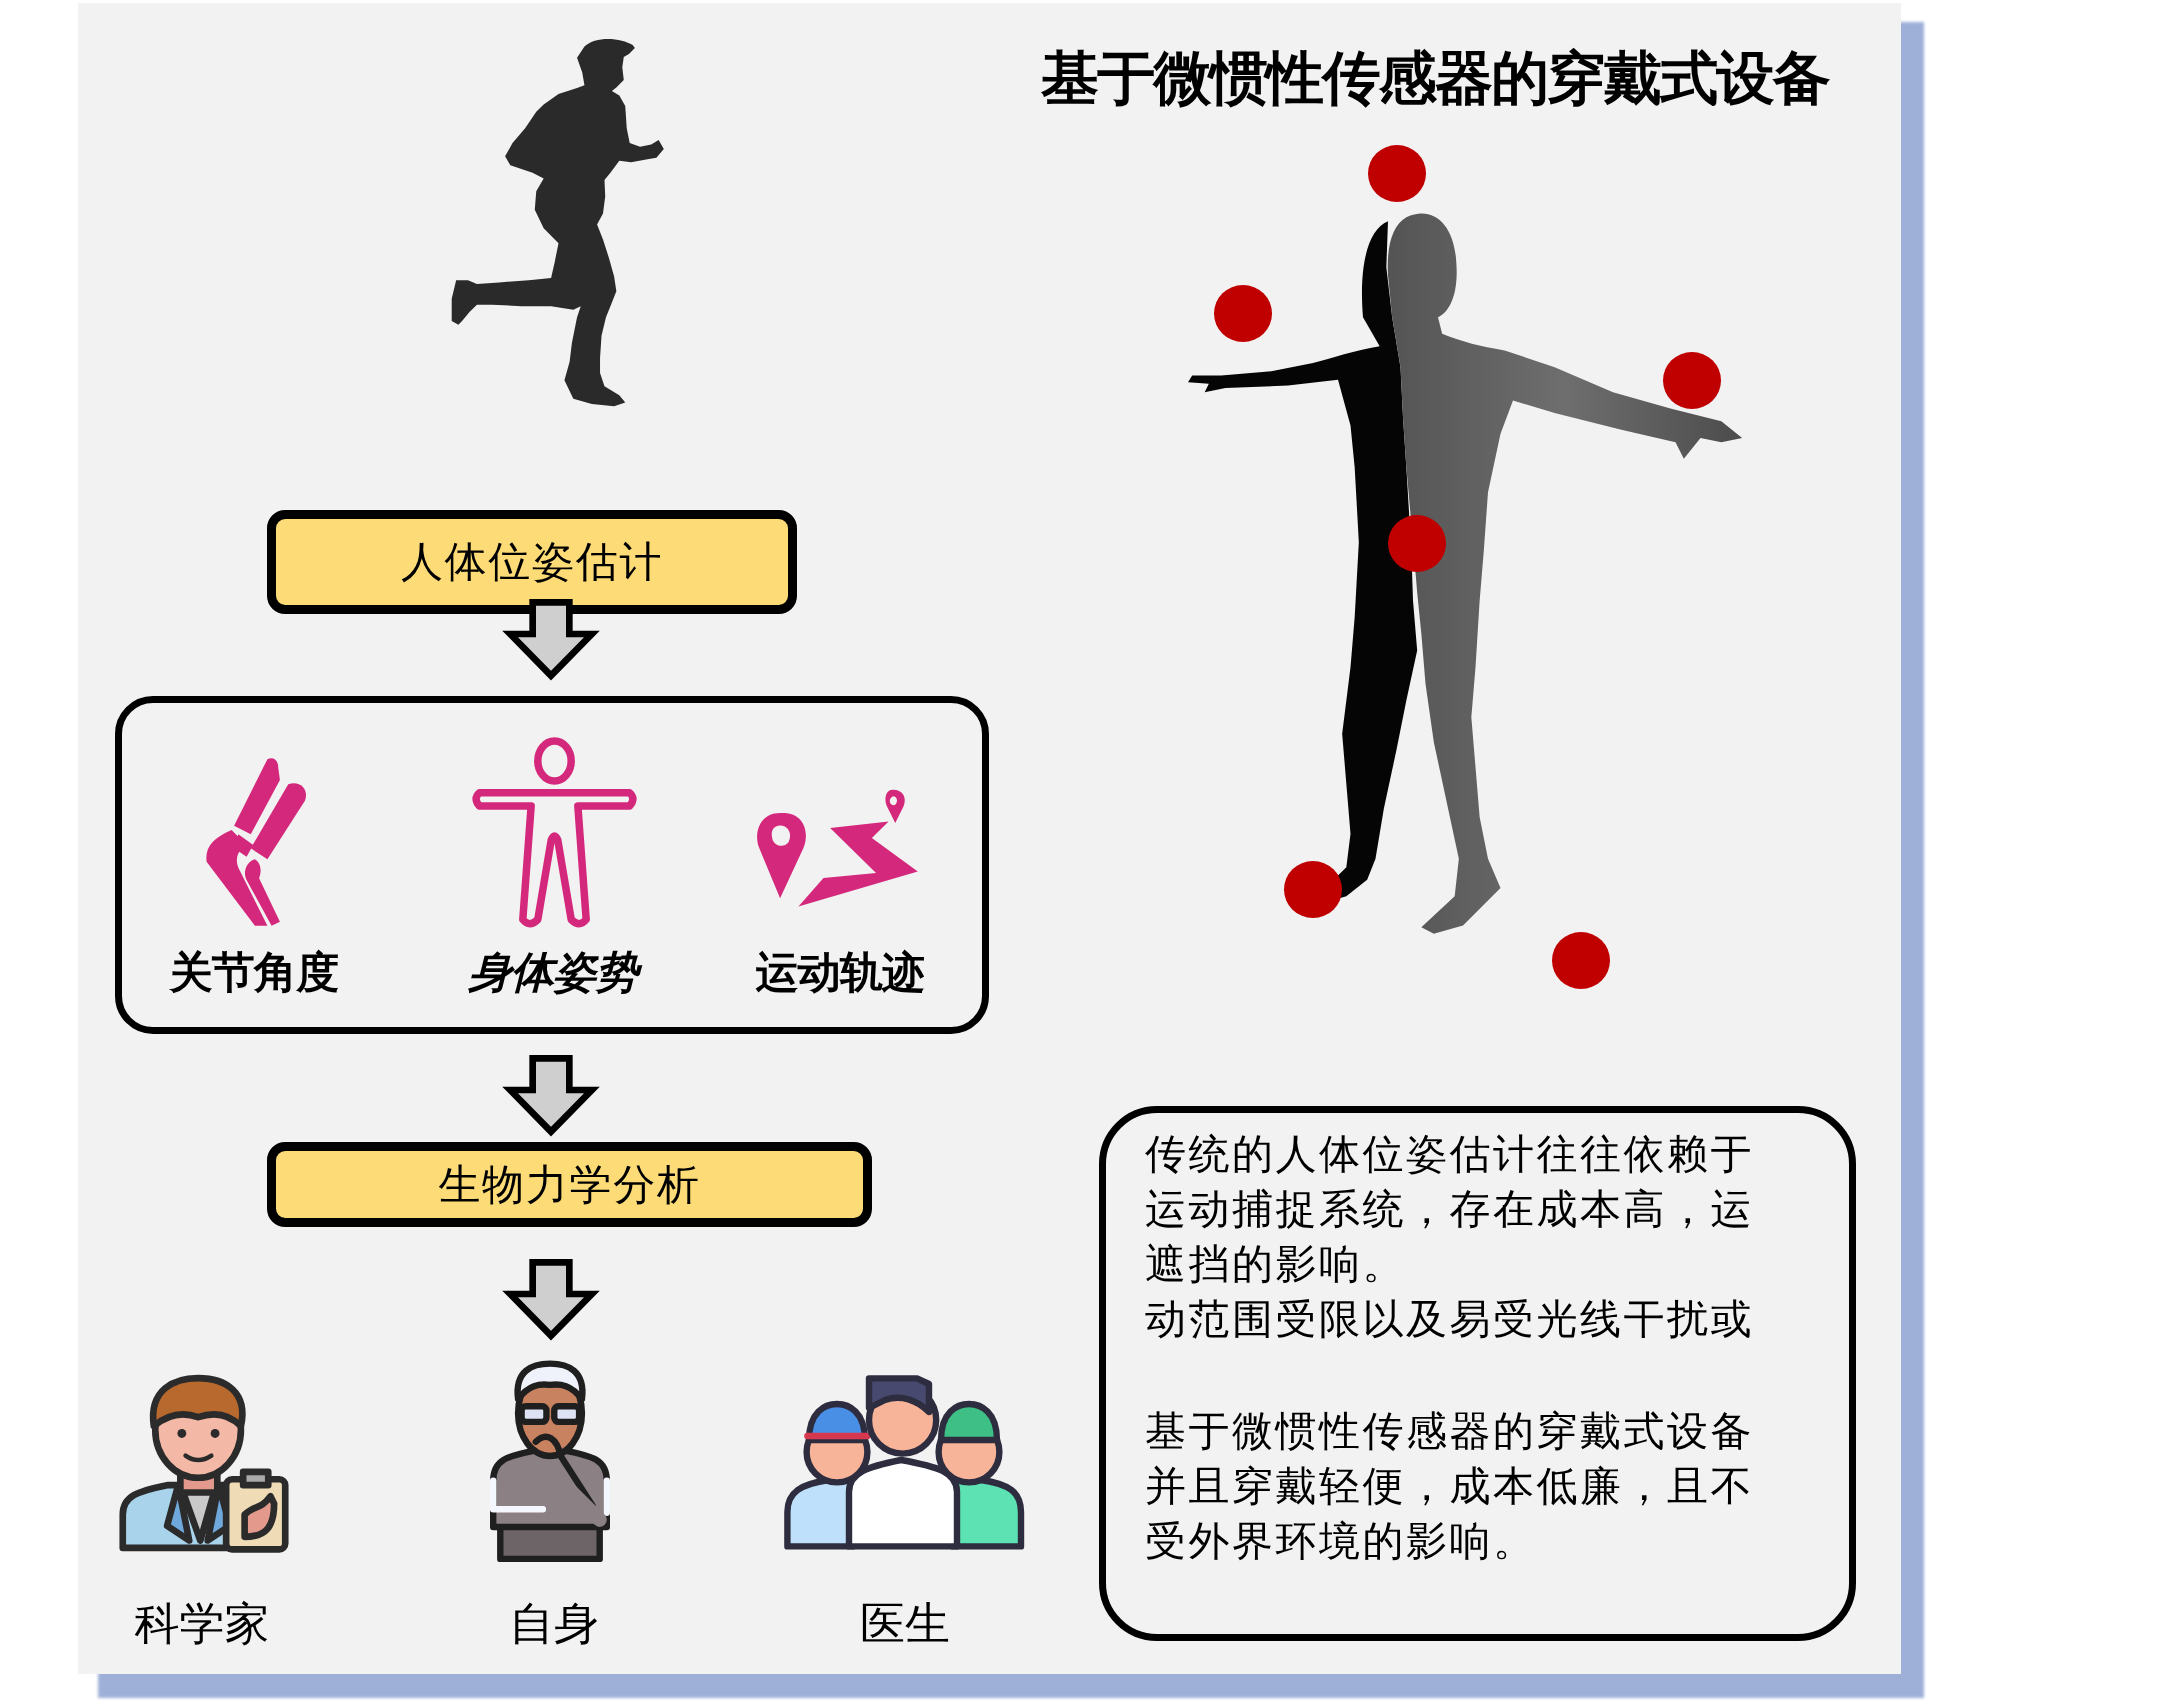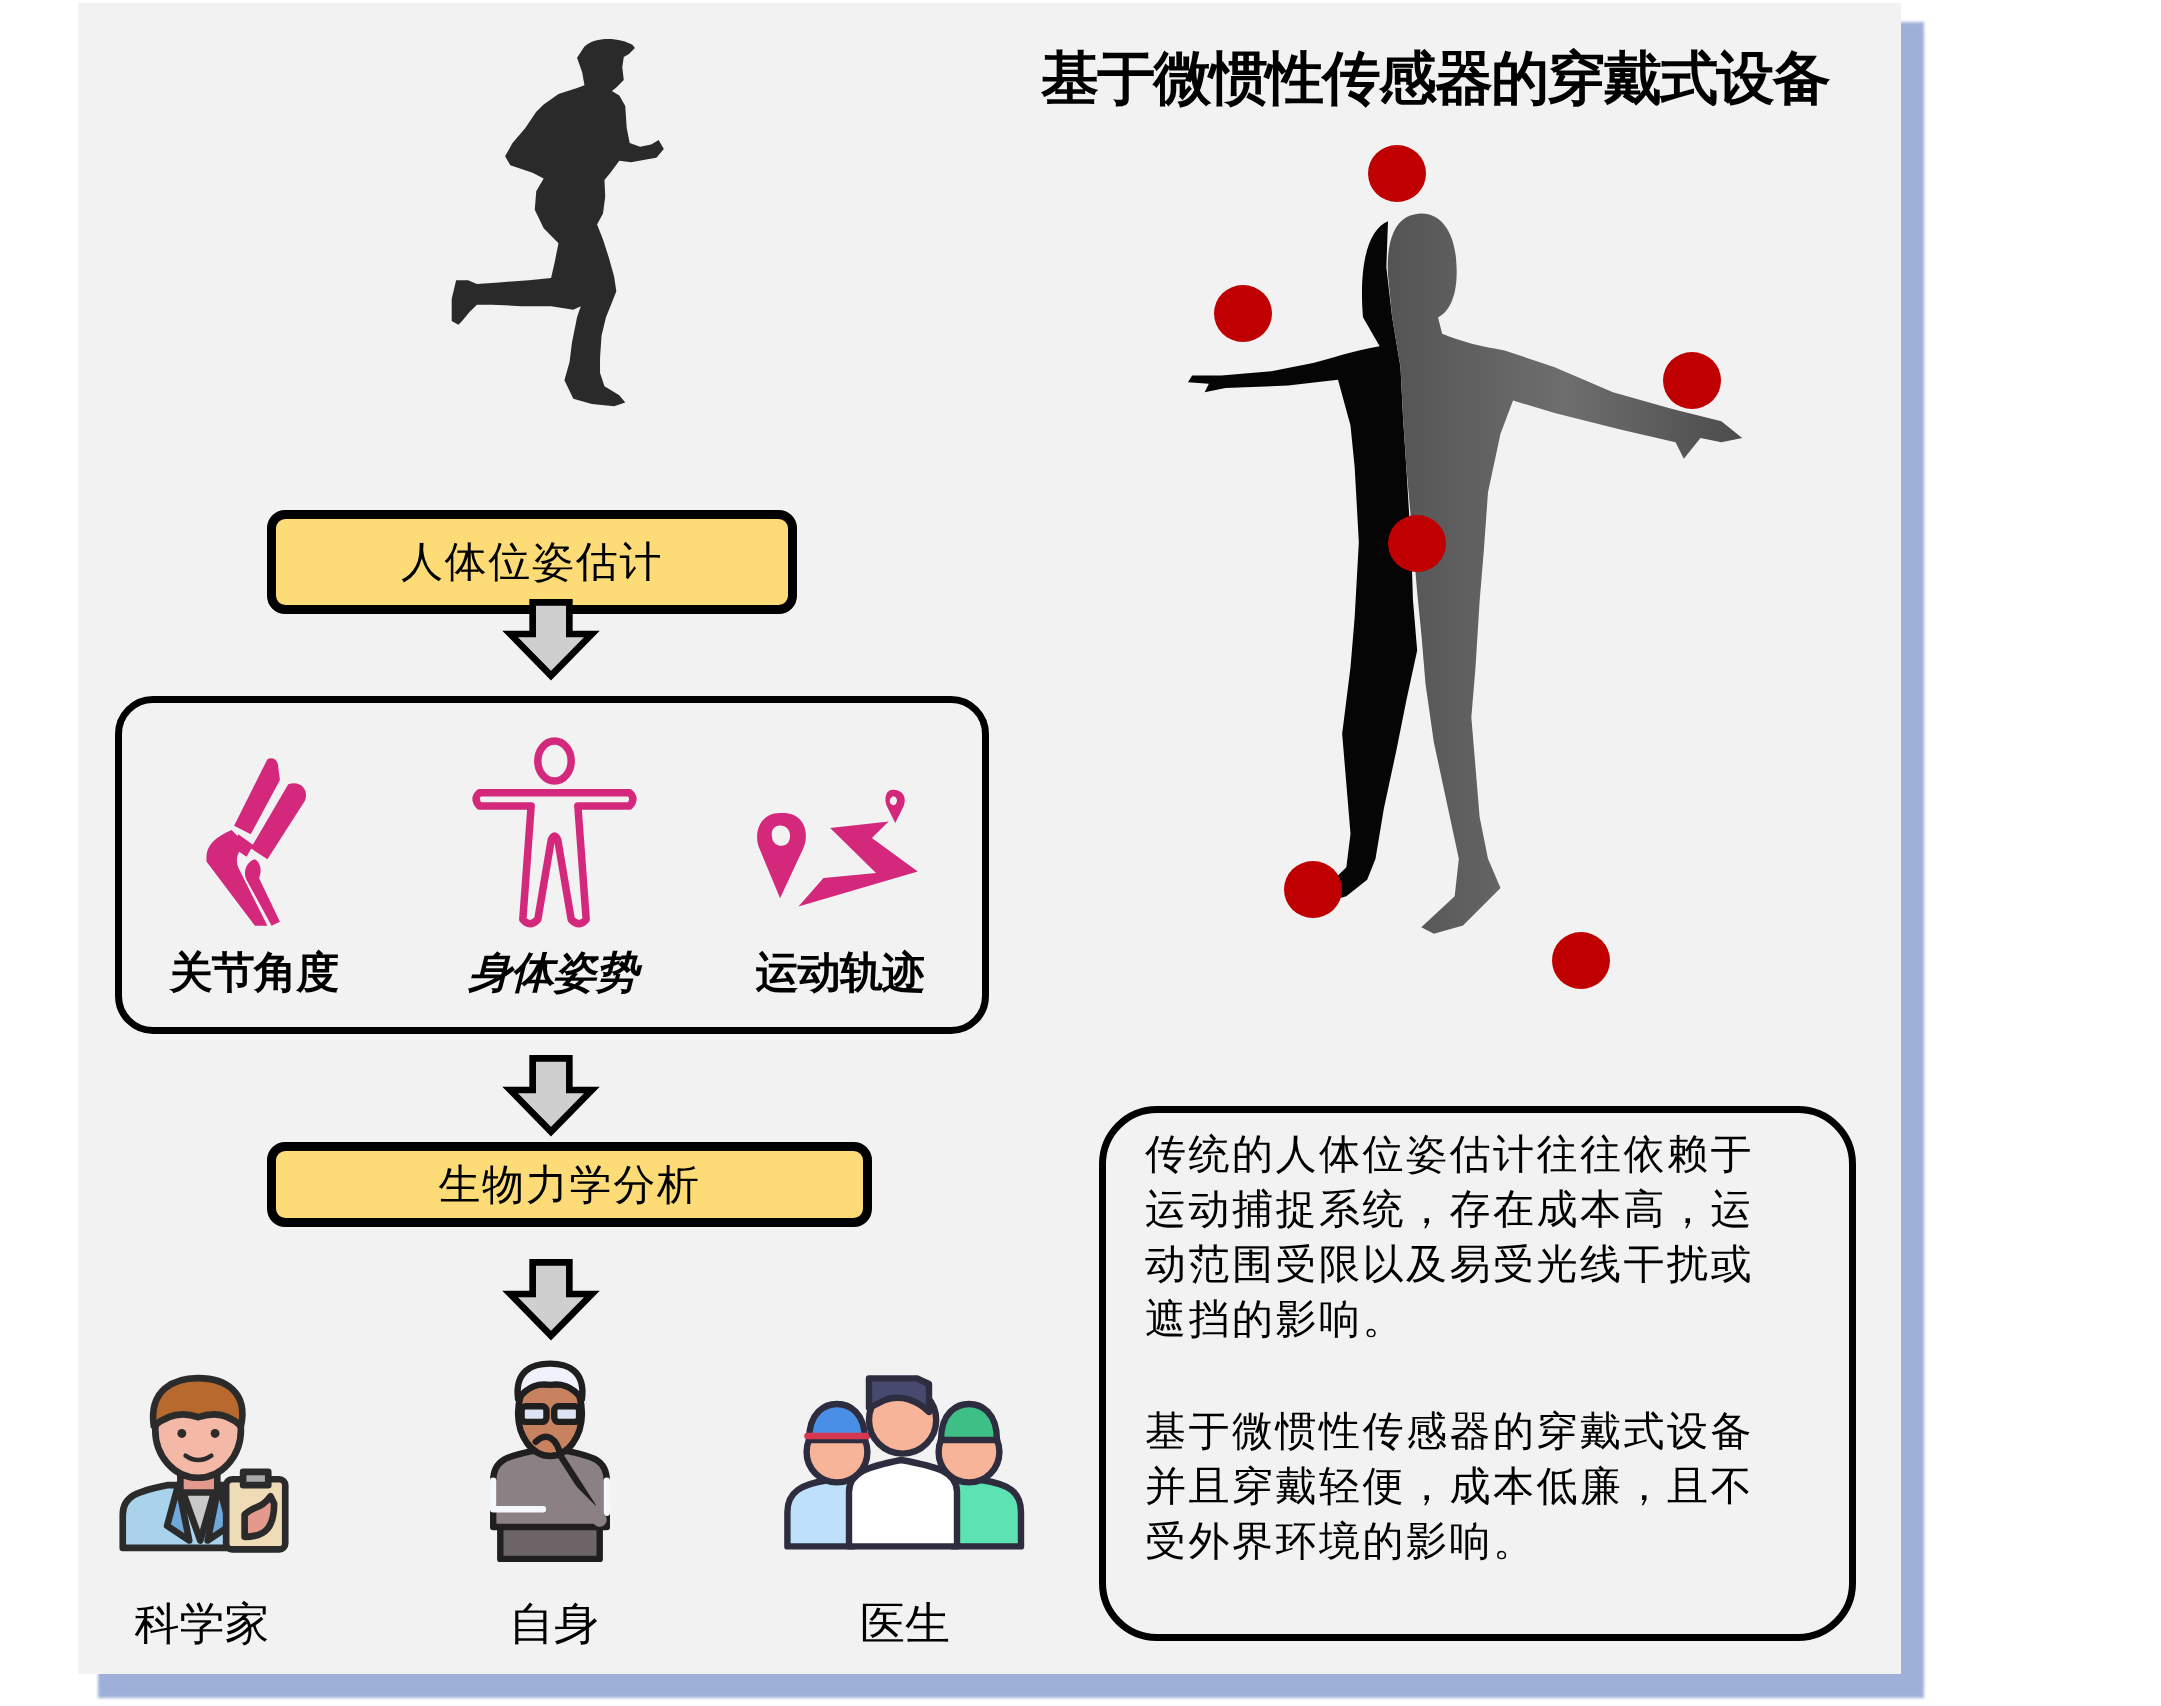--- a/index.html
+++ b/index.html
@@ -162,21 +162,21 @@
 <div class="dot" style="left:1214px;top:285px;"></div>
 <div class="dot" style="left:1663px;top:352px;"></div>
 <div class="dot" style="left:1388px;top:515px;"></div>
 <div class="dot" style="left:1284px;top:861px;"></div>
 <div class="dot" style="left:1552px;top:932px;"></div>
 
 <div class="tbox"></div>
 <div class="para" style="top:1127px;">
   <span>传统的人体位姿估计往往依赖于</span>
   <span>运动捕捉系统，存在成本高，运</span>
+  <span>遮挡的影响。</span>
   <span>动范围受限以及易受光线干扰或</span>
-  <span>遮挡的影响。</span>
 </div>
 <div class="para" style="top:1404px;">
   <span>基于微惯性传感器的穿戴式设备</span>
   <span>并且穿戴轻便，成本低廉，且不</span>
   <span>受外界环境的影响。</span>
 </div>
 
 
 </body></html>

